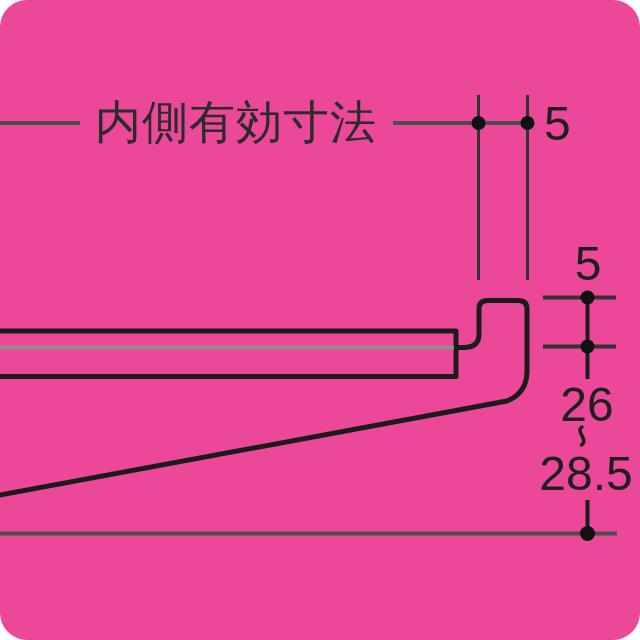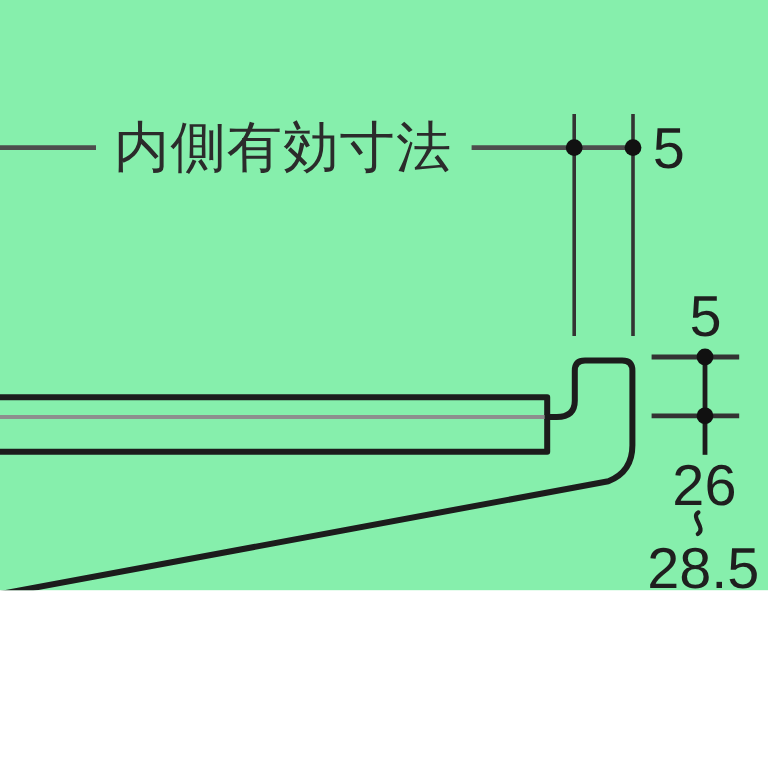--- a/index.html
+++ b/index.html
@@ -3,24 +3,25 @@
 <meta charset="utf-8">
 <style>
   html, body {
     margin: 0;
     padding: 0;
     background: #ffffff;
   }
   .canvas {
     position: relative;
     width: 640px;
-    height: 492px;
-    background: #86efac;
+    height: 640px;
+    background: #ec4899;
     overflow: hidden;
     font-family: "Liberation Sans", "DejaVu Sans", sans-serif;
+    border-radius: 27px;
   }
   svg { display: block; }
   .outline {
     fill: none;
     stroke: #1c1c1c;
     stroke-width: 5;
     stroke-linejoin: round;
     stroke-linecap: butt;
   }
   .thin-inner {

